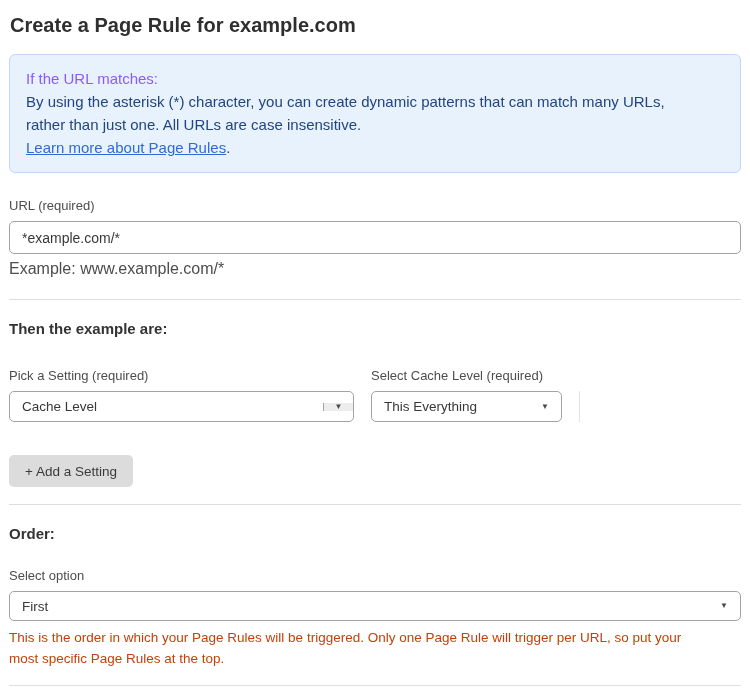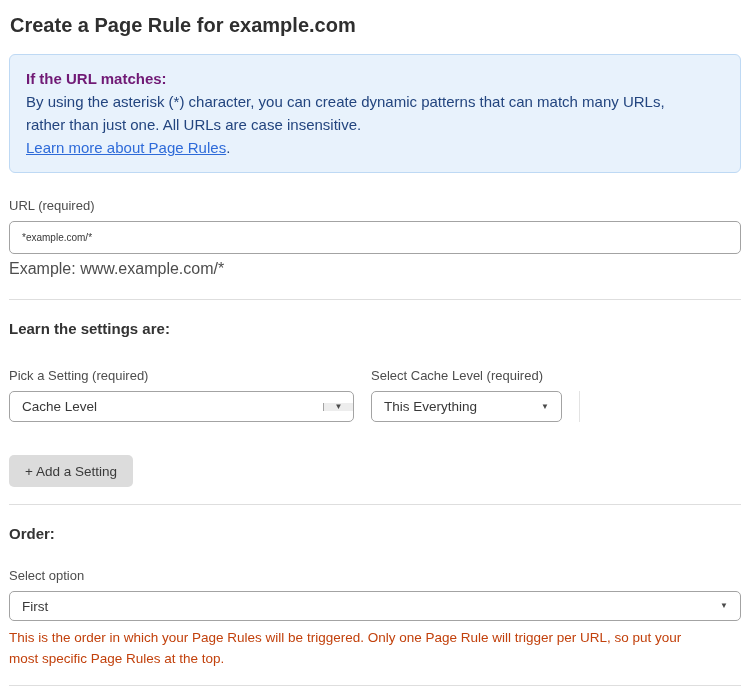--- a/index.html
+++ b/index.html
@@ -19,33 +19,33 @@
 
   .info-box {
     margin-top: 16px;
     background: #e8f2fc;
     border: 1px solid #bed9f4;
     border-radius: 6px;
     padding: 12px 16px 13px 16px;
     font-size: 15px; line-height: 23px;
     color: #23457f;
   }
-  .info-box .info-heading { font-weight: bold; color: #701a75; display: block; }
+  .info-box .info-heading { font-weight: normal; color: #8b5cf6; display: block; }
   .info-box .info-line { display: block; }
   .info-box a.info-link { color: #2e6bd9; text-decoration: underline; cursor: pointer; }
 
   .field-label {
     font-size: 13px; color: #4d4d4d; display: block;
     margin-bottom: 8px; line-height: 15px;
   }
   .url-section { margin-top: 25px; }
   .text-input {
     width: 100%; height: 33px;
     border: 1px solid #a3a3a3; border-radius: 5px;
-    padding: 0 12px; font-size: 10px; color: #383838;
+    padding: 0 12px; font-size: 14px; color: #383838;
     font-family: "Liberation Sans", sans-serif;
     background: #fff; outline: none;
   }
   .field-help {
     margin-top: 7px; font-size: 16px; color: #4d4d4d; line-height: 16px;
   }
 
   .divider { border: none; border-top: 1px solid #dedede; margin: 0; }
   .divider-1 { margin-top: 22px; }
   .divider-2 { margin-top: 17px; }
@@ -120,21 +120,21 @@
   </div>
 
   <div class="url-section">
     <label class="field-label">URL (required)</label>
     <input class="text-input" type="text" value="*example.com/*" style="">
     <div class="field-help">Example: www.example.com/*</div>
   </div>
 
   <hr class="divider divider-1">
 
-  <h2 class="section-heading settings-heading">Learn the settings are:</h2>
+  <h2 class="section-heading settings-heading">Then the example are:</h2>
 
   <div class="settings-row">
     <div class="col-setting">
       <label class="field-label">Pick a Setting (required)</label>
       <div class="dropdown">
         <span class="dd-value">Cache Level</span>
         <span class="dd-arrow-seg">
           <span class="caret">▼</span>
         </span>
       </div>

